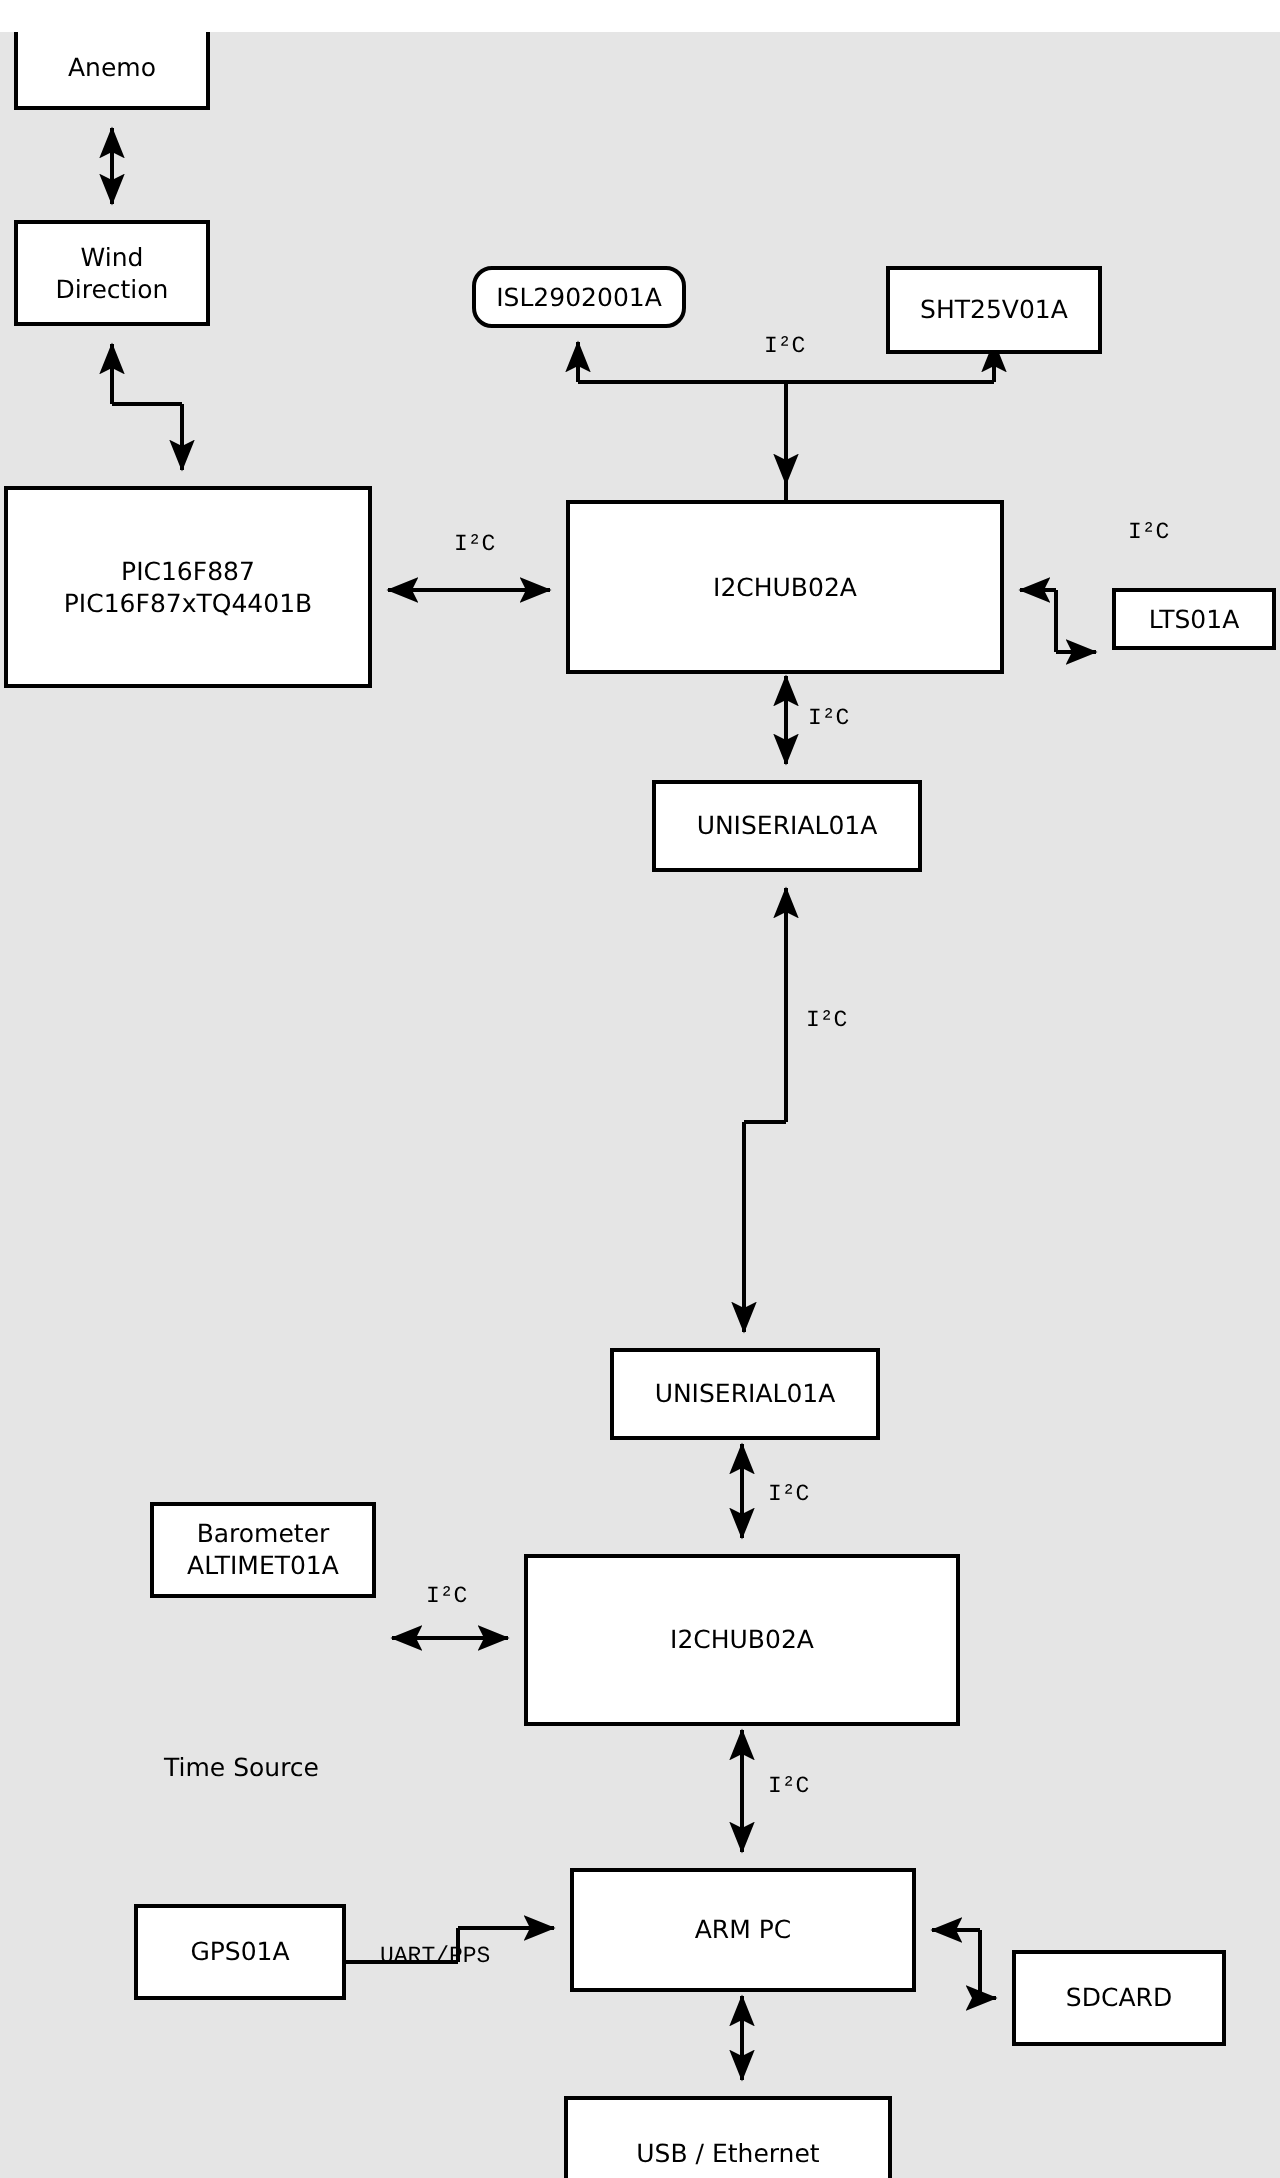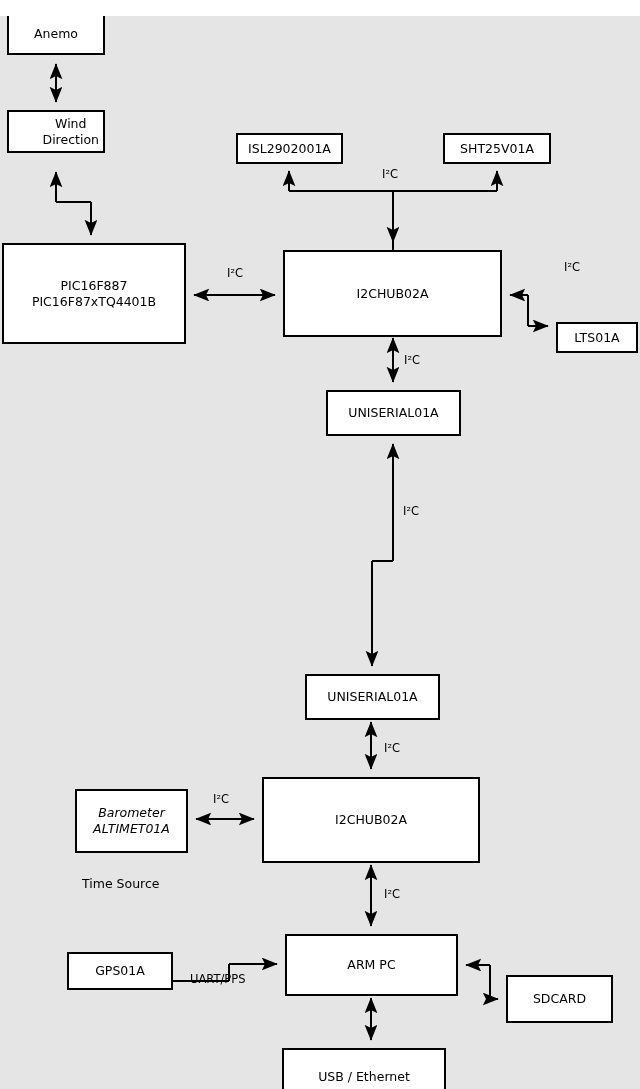--- a/index.html
+++ b/index.html
@@ -46,20 +46,21 @@
     white-space: pre-line;
     padding: 0 4px;
   }
   .edge-label {
     position: absolute;
     font-size: 11.5px;
     color: #000000;
     white-space: nowrap;
     z-index: 3;
     background: transparent;
+    font-family: Liberation Mono, monospace;
   }
   .free-label {
     position: absolute;
     font-size: 12.5px;
     color: #000000;
     white-space: nowrap;
     z-index: 3;
   }
 </style>
 </head>
@@ -121,64 +122,64 @@
 
       <line x1="371" y1="982" x2="371" y2="1024" marker-end="url(#ah)"></line>
       <line x1="371" y1="1024" x2="371" y2="982" marker-end="url(#ah)"></line>
     </g>
   </svg>
 
   <div class="node" style="left:7px; top:-4px; width:98px; height:43px;">
     <span class="label">Anemo</span>
   </div>
 
-  <div class="node" style="left:7px; top:94px; width:98px; height:43px;justify-content:flex-end;">
+  <div class="node" style="left:7px; top:94px; width:98px; height:53px;">
     <span class="label">Wind
 Direction</span>
   </div>
 
   <div class="node" style="left:2px; top:227px; width:184px; height:101px;justify-content:center;">
     <span class="label">PIC16F887
 PIC16F87xTQ4401B</span>
   </div>
 
-  <div class="node" style="left:236px; top:117px; width:107px; height:31px;">
+  <div class="node" style="left:236px; top:117px; width:107px; height:31px;border-radius:10px;">
     <span class="label">ISL2902001A</span>
   </div>
 
-  <div class="node" style="left:443px; top:117px; width:108px; height:31px;">
+  <div class="node" style="left:443px; top:117px; width:108px; height:44px;">
     <span class="label">SHT25V01A</span>
   </div>
 
   <div class="node" style="left:283px; top:234px; width:219px; height:87px;">
     <span class="label">I2CHUB02A</span>
   </div>
 
-  <div class="node" style="left:556px; top:306px; width:82px; height:31px;">
+  <div class="node" style="left:556px; top:278px; width:82px; height:31px;">
     <span class="label">LTS01A</span>
   </div>
 
   <div class="node" style="left:326px; top:374px; width:135px; height:46px;">
     <span class="label">UNISERIAL01A</span>
   </div>
 
   <div class="node" style="left:305px; top:658px; width:135px; height:46px;">
     <span class="label">UNISERIAL01A</span>
   </div>
 
   <div class="node" style="left:262px; top:761px; width:218px; height:86px;">
     <span class="label">I2CHUB02A</span>
   </div>
 
-  <div class="node" style="left:75px; top:773px; width:113px; height:64px;font-style:italic;">
+  <div class="node" style="left:75px; top:735px; width:113px; height:48px;">
     <span class="label">Barometer
 ALTIMET01A</span>
   </div>
 
-  <div class="node" style="left:67px; top:936px; width:106px; height:38px;">
+  <div class="node" style="left:67px; top:936px; width:106px; height:48px;">
     <span class="label">GPS01A</span>
   </div>
 
   <div class="node" style="left:285px; top:918px; width:173px; height:62px;">
     <span class="label">ARM PC</span>
   </div>
 
   <div class="node" style="left:506px; top:959px; width:107px; height:48px;">
     <span class="label">SDCARD</span>
   </div>

